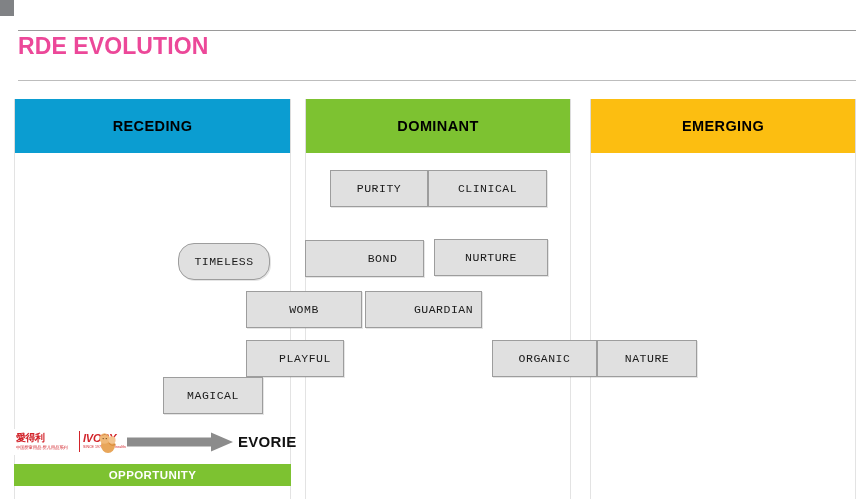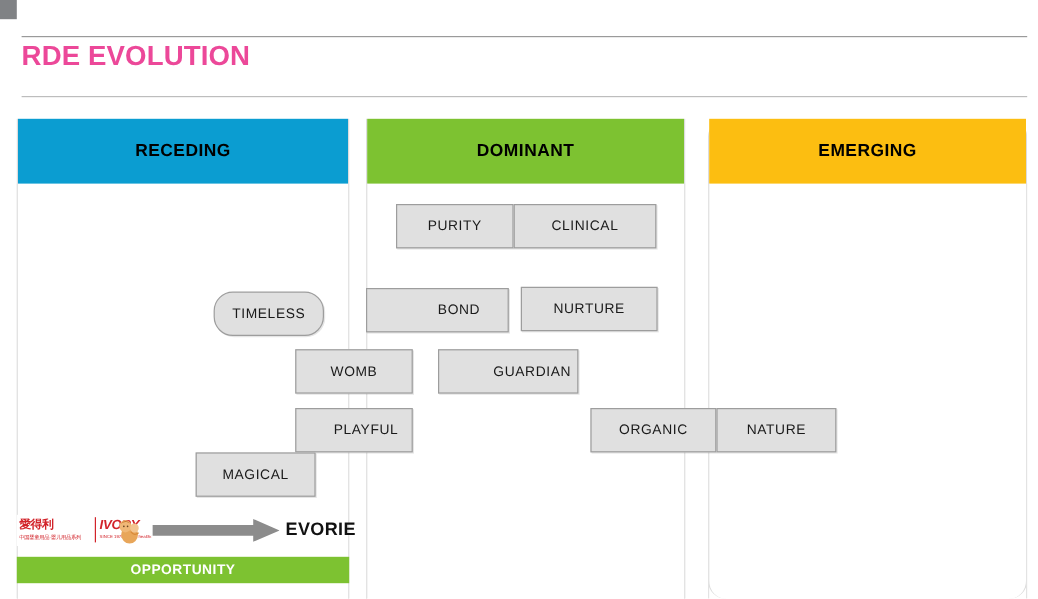--- a/index.html
+++ b/index.html
@@ -66,21 +66,21 @@
     position: absolute;
     top: 99px;
     height: 400px;
     background: #ffffff;
     border-left: 1px solid #dcdcdc;
     border-right: 1px solid #dcdcdc;
     box-sizing: border-box;
   }
   .col-receding { left: 14px;  width: 277px; }
   .col-dominant { left: 305px; width: 266px; }
-  .col-emerging { left: 590px; width: 266px; border-radius: 15px; }
+  .col-emerging { left: 590px; width: 266px; }
 
   .col-header {
     position: absolute;
     left: 0;
     top: 0;
     width: 100%;
     height: 54px;
     display: flex;
     align-items: center;
     justify-content: center;
@@ -106,20 +106,21 @@
   .chip {
     position: absolute;
     background: #e0e0e0;
     border: 1px solid #9d9d9d;
     box-sizing: border-box;
     display: flex;
     align-items: center;
     justify-content: center;
     height: 37px;
     box-shadow: 1px 1px 0 rgba(0,0,0,0.10);
+    font-family: Liberation Mono, monospace;
   }
   .chip span {
     font-size: 11.5px;
     font-weight: normal;
     letter-spacing: 0.5px;
     color: #1a1a1a;
     white-space: nowrap;
   }
 
   
@@ -281,21 +282,21 @@
       </div>
       <div class="chip" style="left: 178px; top: 243px; width: 92px; border-radius: 16px;">
         <span>TIMELESS</span>
       </div>
       <div class="chip" style="left: 305px; top: 240px; width: 119px; padding-left: 36px;">
         <span>BOND</span>
       </div>
       <div class="chip" style="left: 434px; top: 239px; width: 114px;">
         <span>NURTURE</span>
       </div>
-      <div class="chip" style="left: 246px; top: 291px; width: 98px;">
+      <div class="chip" style="left: 246px; top: 291px; width: 116px;">
         <span>WOMB</span>
       </div>
       <div class="chip" style="left: 365px; top: 291px; width: 117px; padding-left: 40px;">
         <span>GUARDIAN</span>
       </div>
       <div class="chip" style="left: 246px; top: 340px; width: 98px; padding-left: 20px;">
         <span>PLAYFUL</span>
       </div>
       <div class="chip" style="left: 492px; top: 340px; width: 105px;">
         <span>ORGANIC</span>

